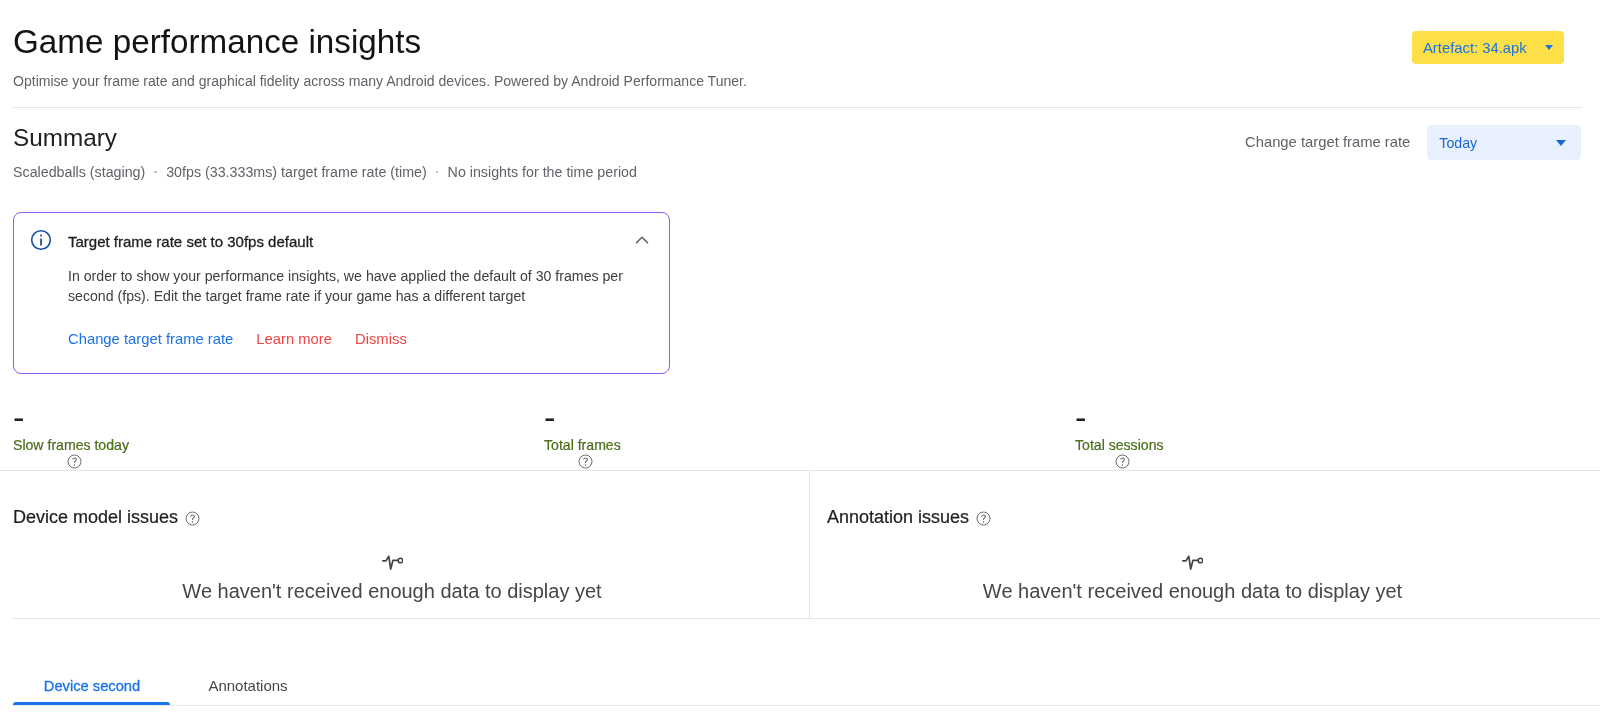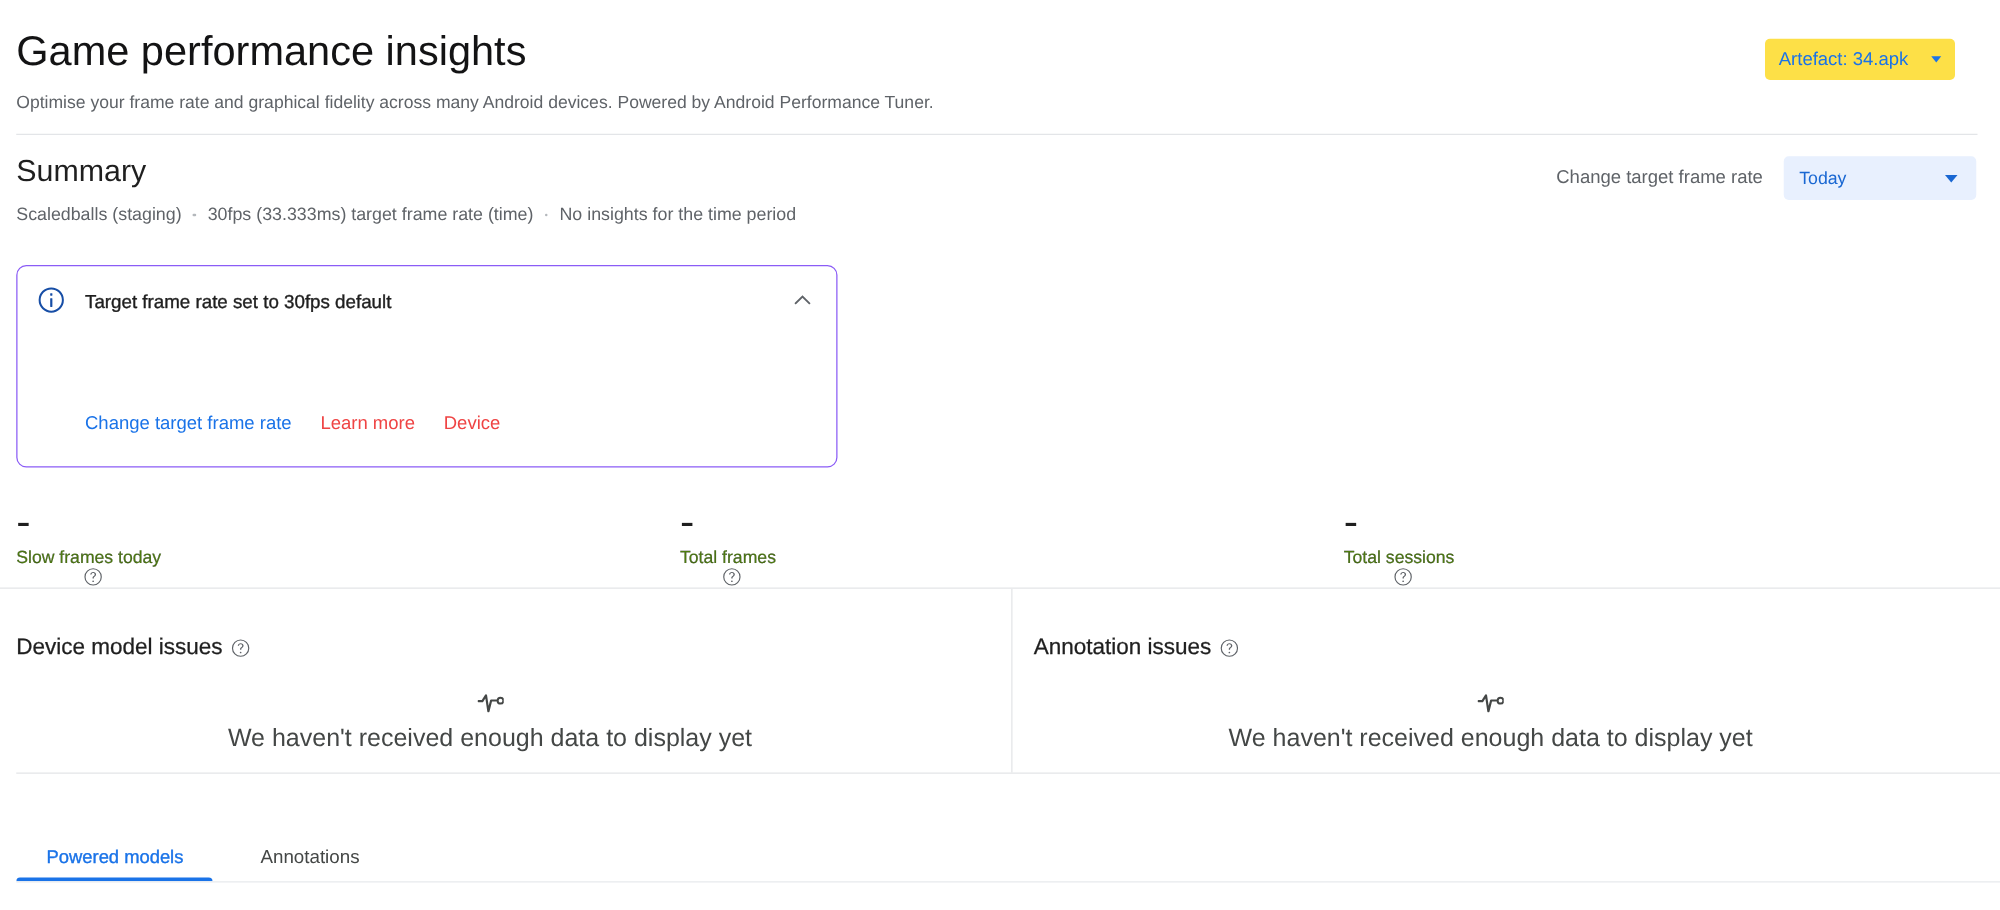--- a/index.html
+++ b/index.html
@@ -187,24 +187,25 @@
           <rect x="10.15" y="9.5" width="1.75" height="7.0" rx="0.3" fill="#174ea6"></rect>
           <rect x="10.15" y="5.5" width="1.75" height="2.0" rx="0.3" fill="#174ea6"></rect>
         </svg>
     </span>
     <div class="bn-title">Target frame rate set to 30fps default</div>
     <button class="bn-collapse">
       <svg width="20" height="20" viewBox="0 0 20 20">
           <path d="M4.6 12.6 L10 7.2 L15.4 12.6" fill="none" stroke="#5f6368" stroke-width="1.5" stroke-linecap="square"></path>
         </svg>
     </button>
+    <div class="bn-body">In order to show your performance insights, we have applied the default of 30 frames per second (fps). Edit the target frame rate if your game has a different target</div>
     <div class="bn-actions">
       <span class="bn-act bn-act-primary">Change target frame rate</span>
       <span class="bn-act">Learn more</span>
-      <span class="bn-act">Device</span>
+      <span class="bn-act">Dismiss</span>
     </div>
   </div>
 
   <div class="stat stat1">
     <div class="stat-val">–</div>
     <div class="stat-lab">
       <span>Slow frames today</span>
       <span class="help">
           <svg width="15" height="15" viewBox="0 0 24 24">
             <circle cx="12" cy="12" r="10.4" fill="none" stroke="#5f6368" stroke-width="1.5"></circle>
@@ -283,21 +284,21 @@
             <circle cx="73.6" cy="34" r="9.2" fill="none" stroke="#444746" stroke-width="6.4"></circle>
           </svg>
       </span>
       <div class="pnl-empty-txt">We haven't received enough data to display yet</div>
     </div>
   </div>
   <div class="rule rule-panels"></div>
 
   <div class="tabs">
     <div class="tab tab-active">
-      <span>Powered models</span>
+      <span>Device second</span>
       <span class="tab-ind"></span>
     </div>
     <div class="tab">
       <span>Annotations</span>
     </div>
   </div>
   <div class="rule rule-tabs"></div>
 
 </div>
 

